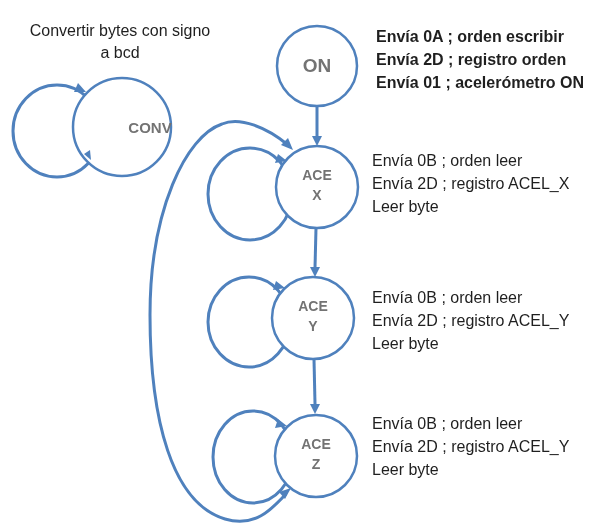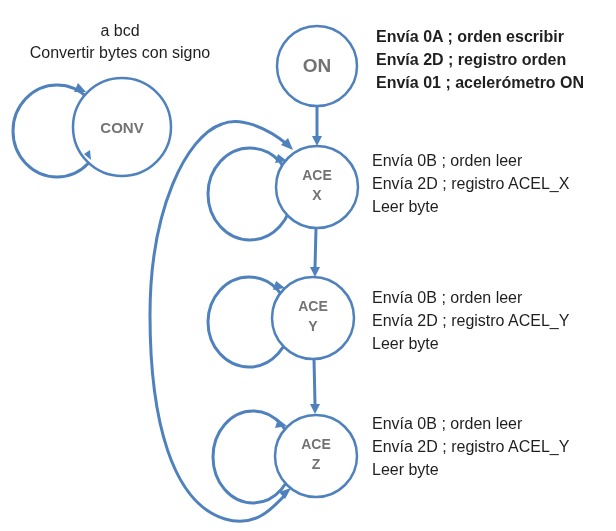--- a/index.html
+++ b/index.html
@@ -26,21 +26,21 @@
   .ann-on{left:376px;top:25px;font-weight:bold;}
   .ann-x{left:372px;top:149px;}
   .ann-y{left:372px;top:286px;}
   .ann-z{left:372px;top:412px;}
   .state-label{
     position:absolute;
     font-weight:bold;color:#737373;
     text-align:center;
     white-space:nowrap;
   }
-  .lbl-conv{left:72px;top:119px;width:100px;font-size:15px;}
+  .lbl-conv{left:72px;top:119px;width:100px;font-size:15px;padding-left:28px;}
   .lbl-on{left:267px;top:55px;width:100px;font-size:19px;}
   .lbl-2line{width:100px;font-size:14px;line-height:20px;}
   .lbl-x{left:267px;top:165px;}
   .lbl-y{left:263px;top:296px;}
   .lbl-z{left:266px;top:434px;}
 </style>
 </head>
 <body>
 
 <div id="canvas">
@@ -73,22 +73,22 @@
     <polygon points="91,160 84,154 90,150" fill="#4f81bd"></polygon>
     <polygon points="287,161 275,163 278,154" fill="#4f81bd"></polygon>
     <polygon points="285,288 273,290 276,281" fill="#4f81bd"></polygon>
     <polygon points="287,426 275,428 278,419" fill="#4f81bd"></polygon>
 
     <polygon points="293,150 281,145 288,138" fill="#4f81bd"></polygon>
     <polygon points="291,488 285,499 279,492" fill="#4f81bd"></polygon>
   </svg>
 
   <div class="note">
+    <div>Convertir bytes con signo</div>
     <div>a bcd</div>
-    <div>Convertir bytes con signo</div>
   </div>
 
   <div class="state-label lbl-conv">CONV</div>
   <div class="state-label lbl-on">ON</div>
 
   <div class="state-label lbl-2line lbl-x">
     <div>ACE</div>
     <div>X</div>
   </div>
   <div class="state-label lbl-2line lbl-y">

